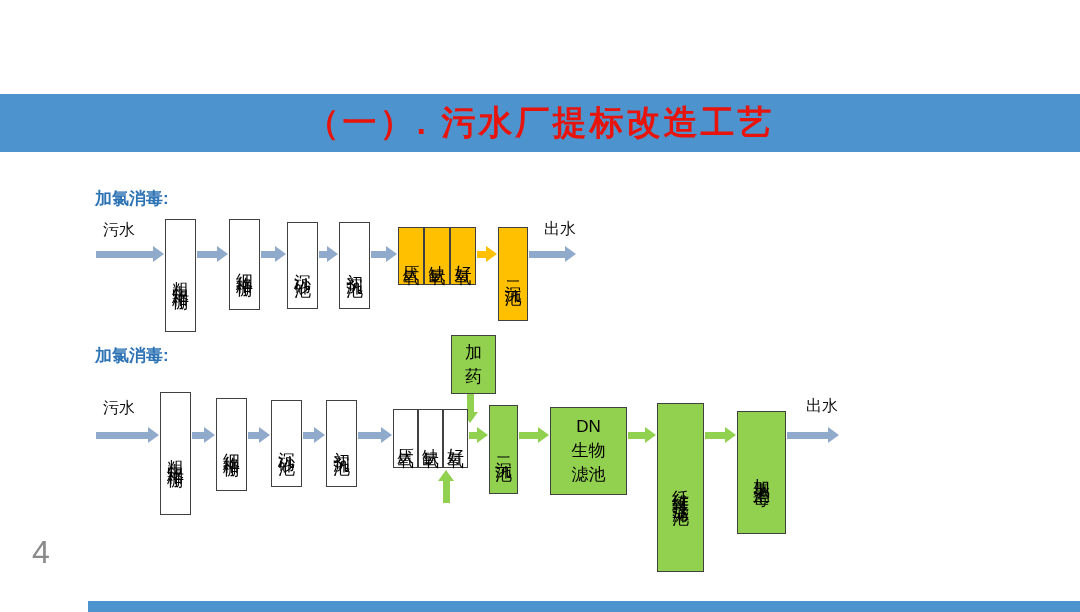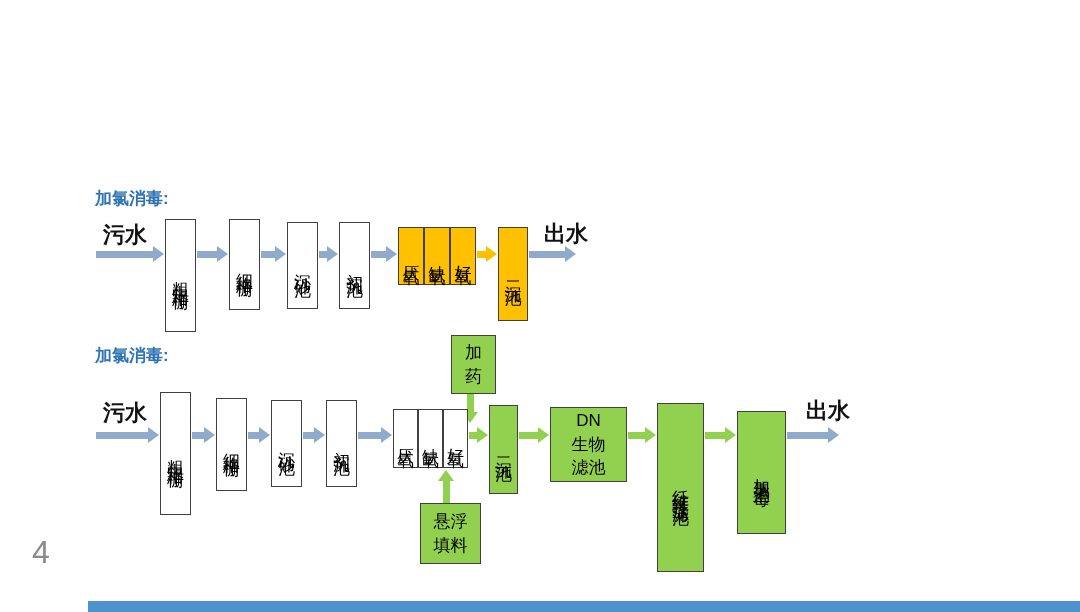--- a/index.html
+++ b/index.html
@@ -13,21 +13,21 @@
     display:flex;align-items:center;justify-content:center;
   }
   .title{
     font-size:34px;font-weight:bold;letter-spacing:3px;
     color:var(--title-text,#E8140C);
   }
   .proc-label{
     position:absolute;font-size:17px;font-weight:bold;
     color:var(--label-text,#2E74B5);
   }
-  .flow-text{position:absolute;font-size:22px;color:#111;font-weight:bold;}
+  .flow-text{position:absolute;font-size:16px;color:#111;}
   .pbox{
     position:absolute;box-sizing:border-box;background:#fff;
     border:1px solid #404040;display:flex;align-items:center;justify-content:center;
     font-size:17px;color:#000;
   }
   .pbox.orange{background:var(--orange,#FFC000);}
   .pbox.green{background:var(--green,#92D050);}
   .vtext{writing-mode:vertical-rl;text-orientation:upright;letter-spacing:4px;line-height:1;}
   .multiline{white-space:pre-line;text-align:center;line-height:1.4;}
   .harrow{position:absolute;display:flex;align-items:center;height:16px;}
@@ -42,20 +42,23 @@
   .green-a{--ac:var(--green,#92D050);}
   .page-num{position:absolute;left:32px;top:534px;font-size:32px;color:#8a8a8a;}
   .footer-bar{position:absolute;left:88px;top:601px;width:992px;height:11px;background:var(--banner,#4D94CE);}
   i{font-style:normal;}
 </style>
 </head>
 <body>
 
 <div class="slide">
 
+  <div class="banner">
+    <span class="title">（一）. 污水厂提标改造工艺</span>
+  </div>
 
   <div class="proc-label" style="left:95px;top:187px">加氯消毒:</div>
 
   <span class="flow-text" style="left:103px;top:220px">污水</span>
   <div class="harrow blue" style="left:96px;top:246px;width:68px">
       <i class="body"></i>
       <i class="head"></i>
     </div>
 
   <div class="pbox" style="left:165px;top:219px;width:31px;height:113px">
@@ -176,21 +179,21 @@
     </div>
 
   <div class="pbox green" style="left:489px;top:405px;width:29px;height:89px">
     <span class="vtext">二沉池</span>
     </div>
   <div class="harrow green-a" style="left:519px;top:427px;width:30px">
       <i class="body"></i>
       <i class="head"></i>
     </div>
 
-  <div class="pbox green" style="left:550px;top:407px;width:77px;height:75px">
+  <div class="pbox green" style="left:550px;top:407px;width:77px;height:88px">
     <span class="multiline">DN
 生物
 滤池</span>
     </div>
   <div class="harrow green-a" style="left:628px;top:427px;width:28px">
       <i class="body"></i>
       <i class="head"></i>
     </div>
 
   <div class="pbox green" style="left:657px;top:403px;width:47px;height:169px">
@@ -207,21 +210,17 @@
   <div class="harrow blue" style="left:787px;top:427px;width:52px">
       <i class="body"></i>
       <i class="head"></i>
     </div>
   <span class="flow-text" style="left:806px;top:396px">出水</span>
 
   <div class="varrow green-a" style="left:438px;top:470px;height:33px">
       <i class="headup"></i>
       <i class="body"></i>
     </div>
-  <div class="pbox green" style="left:420px;top:503px;width:61px;height:61px">
-    <span class="multiline">悬浮
-填料</span>
-    </div>
 
   <div class="page-num">4</div>
   <div class="footer-bar"></div>
 
 </div>
 
 </body></html>

